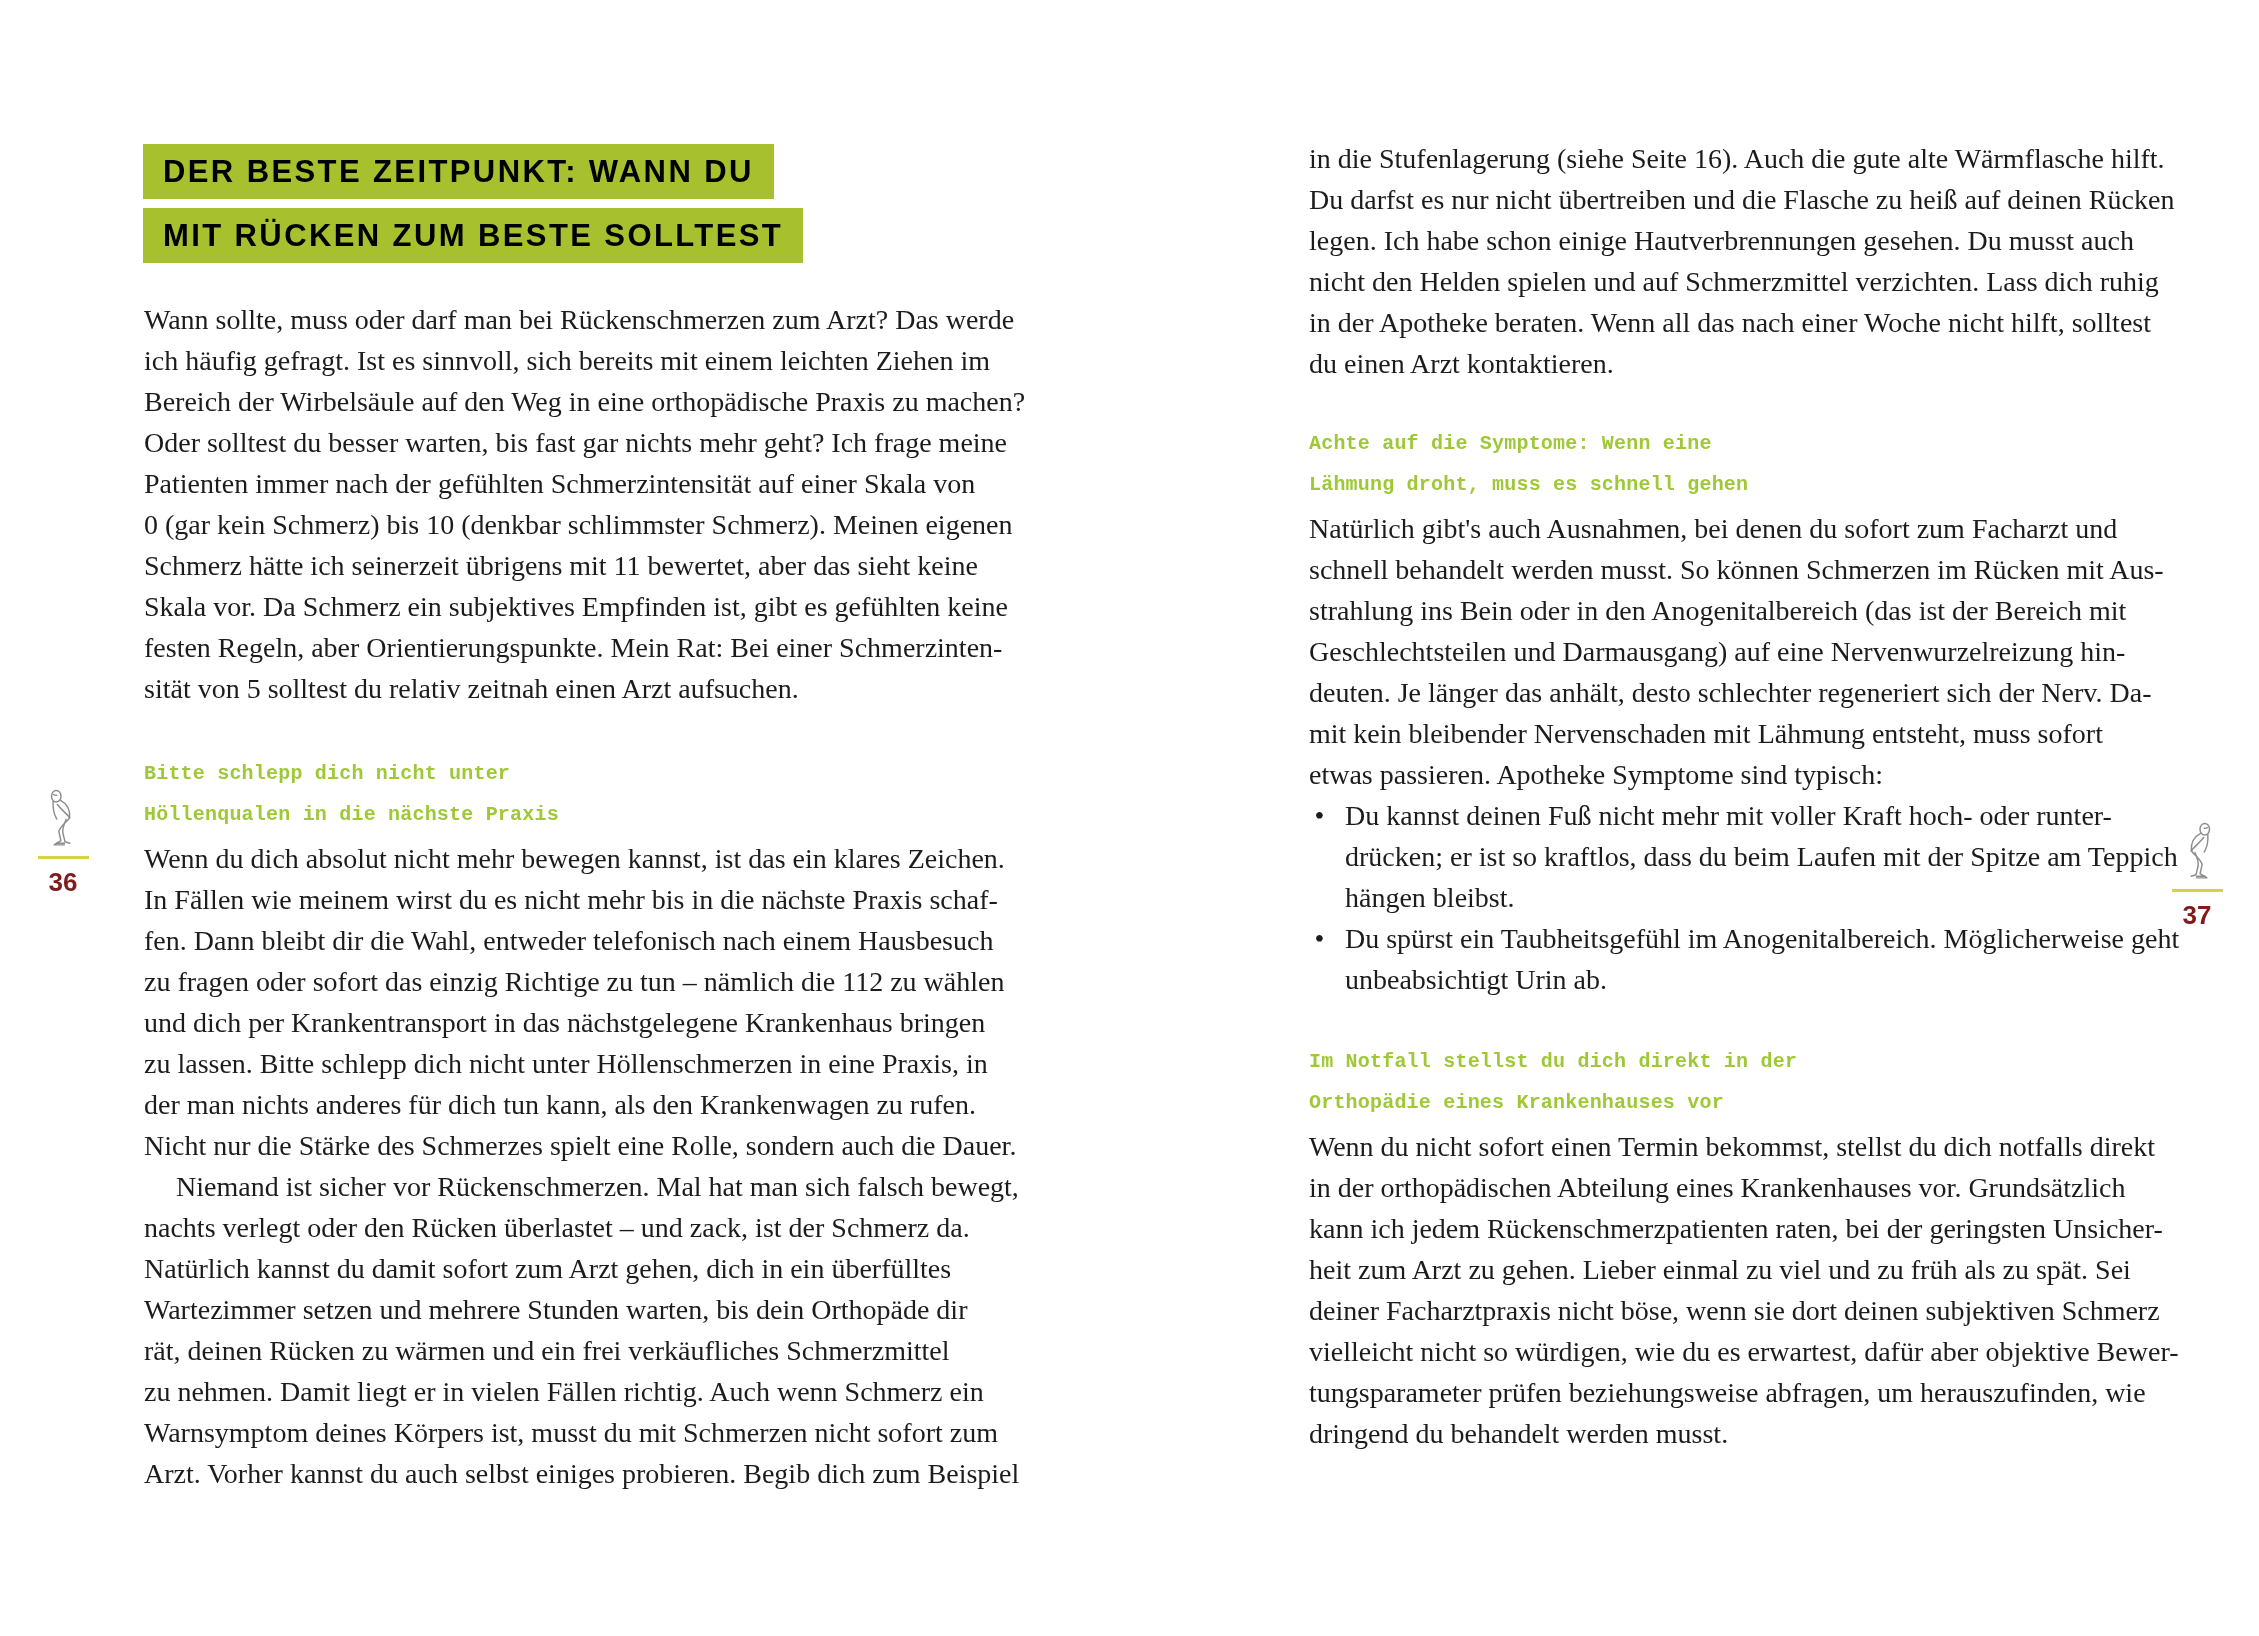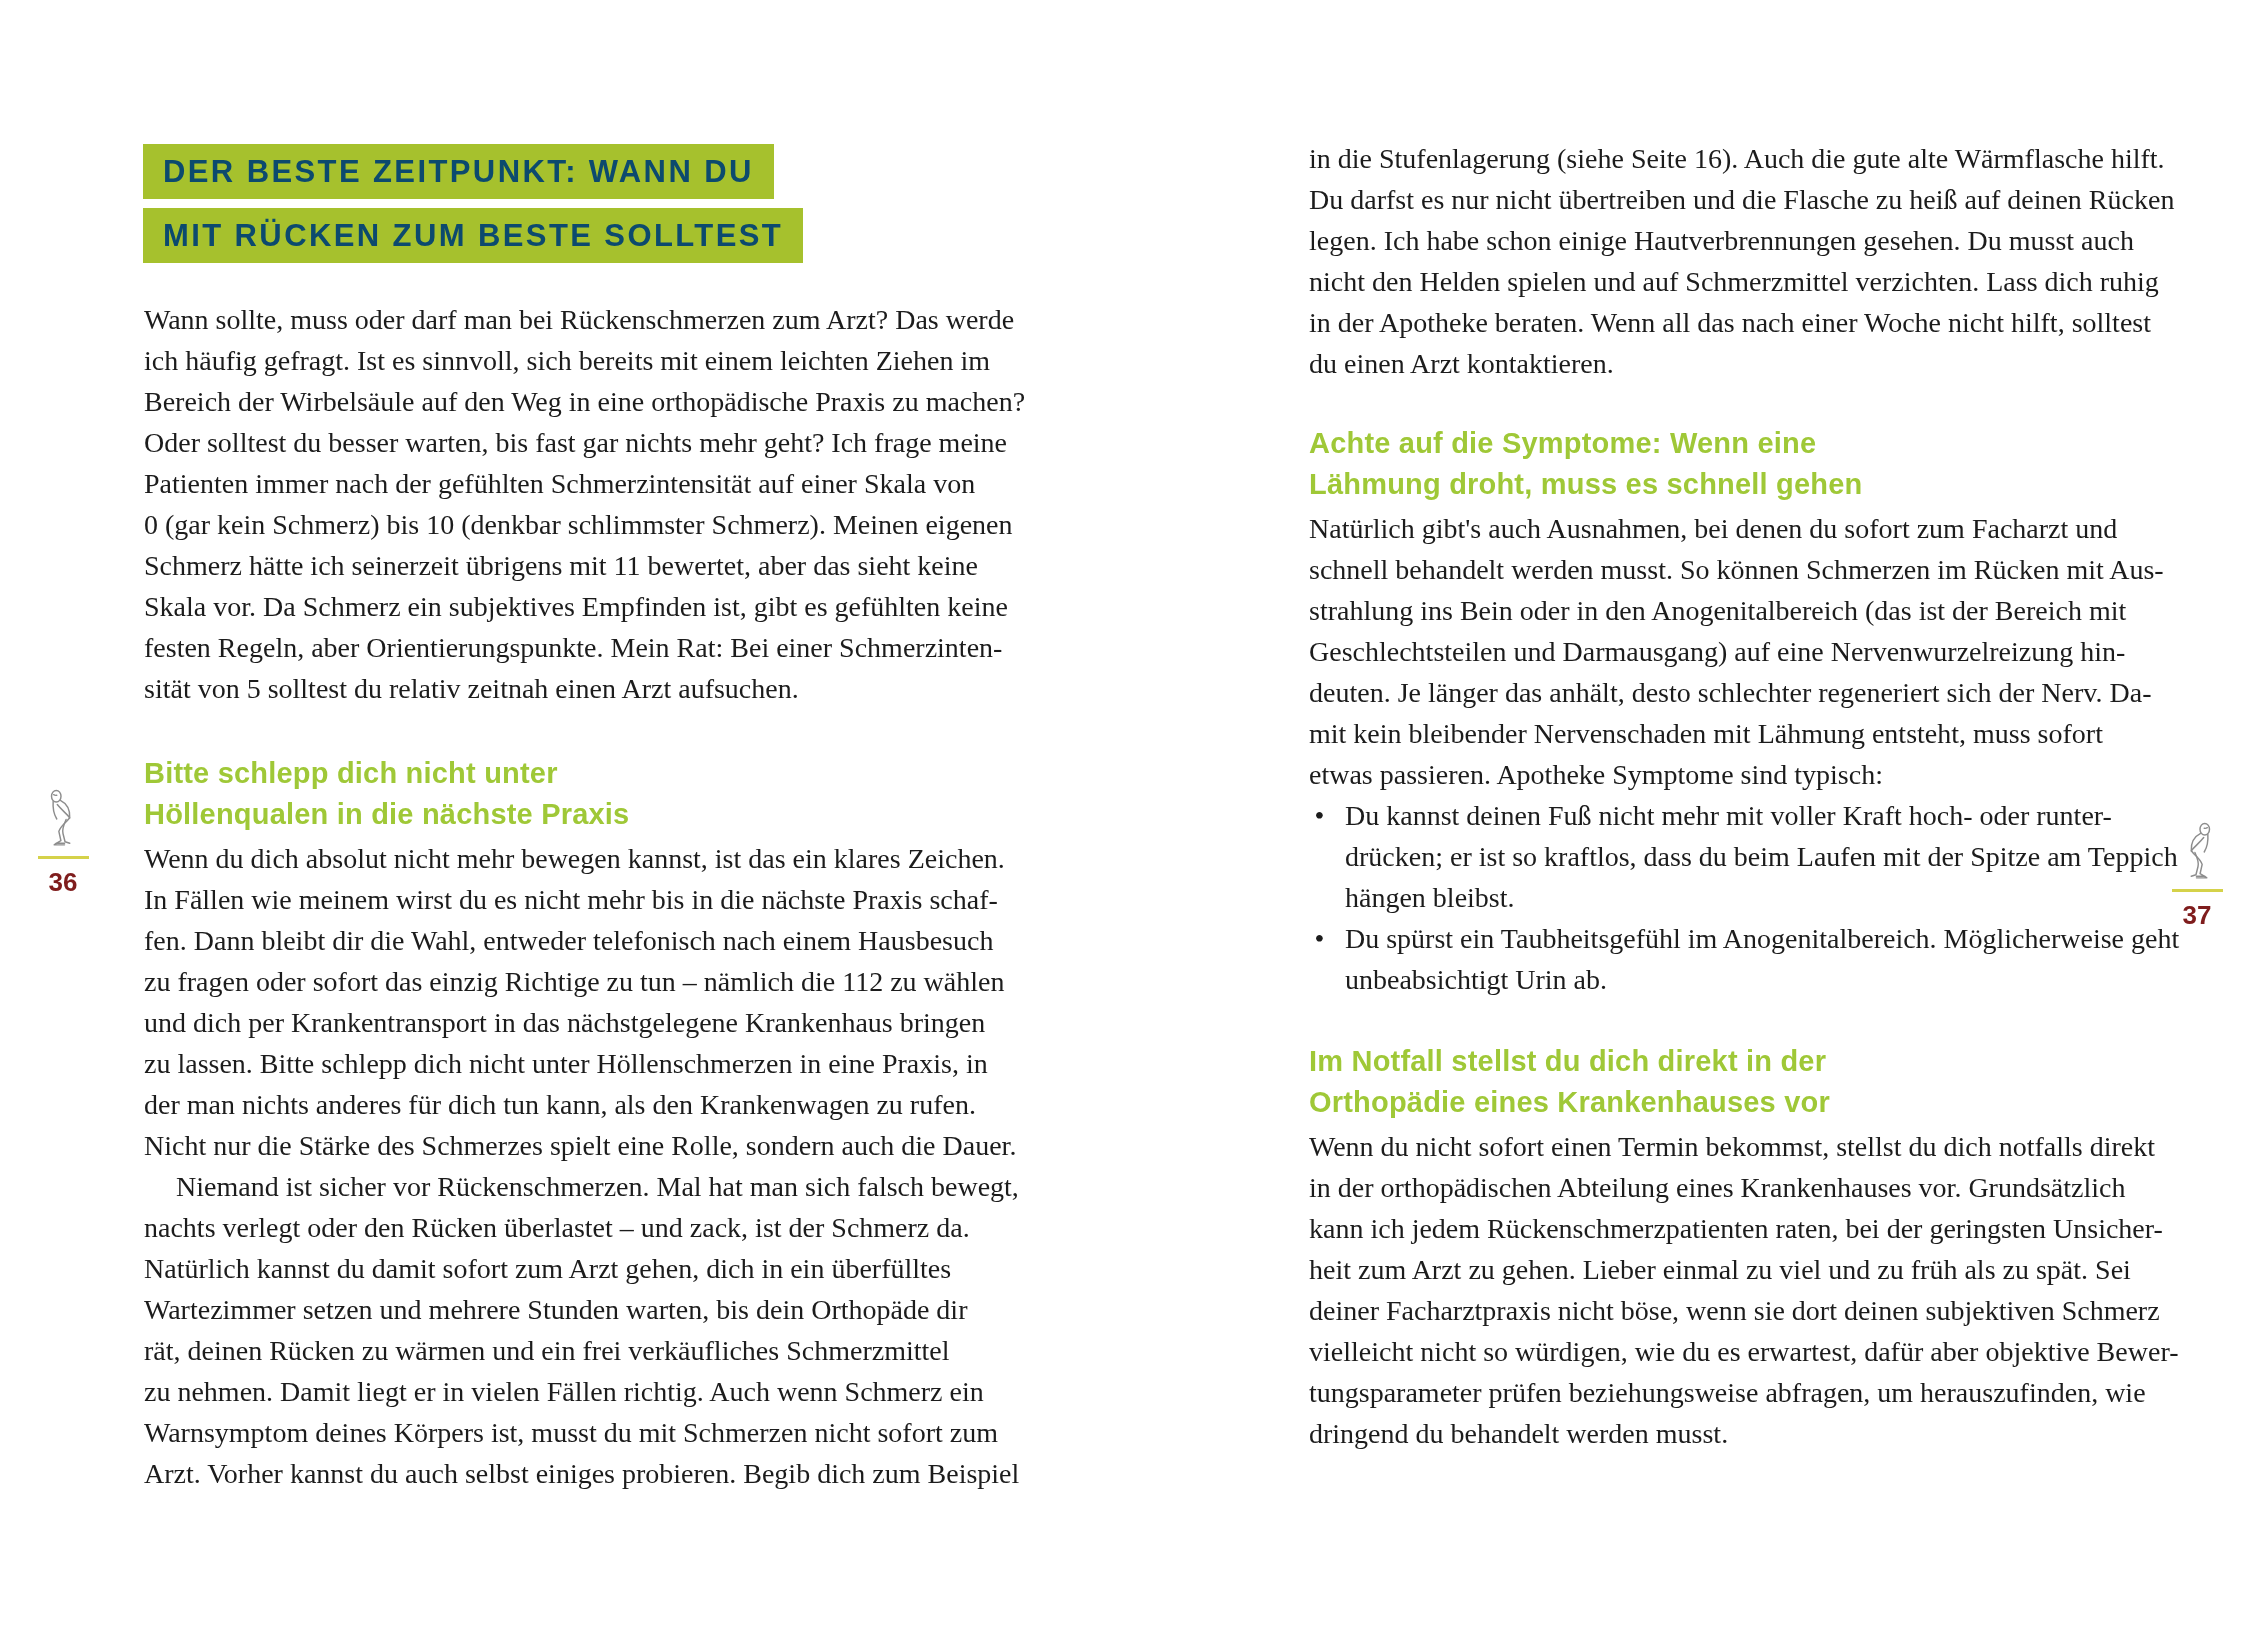--- a/index.html
+++ b/index.html
@@ -6,35 +6,35 @@
   body{
     width:2260px;height:1637px;background:#ffffff;
     font-family:"Liberation Serif", serif;color:#1c1c1c;
     overflow:hidden;position:relative;
   }
   .spread{position:absolute;inset:0;}
   .page-col{position:absolute;}
   
   .banner{
     display:inline-block;
-    background:#a6c12d;color:#0c4a6e;
+    background:#a6c12d;color:#000000;
     font-family:"Liberation Sans", sans-serif;
     font-weight:bold;font-size:31px;letter-spacing:2.4px;
     line-height:55px;height:55px;padding:0 20px;
     white-space:nowrap;margin-bottom:8.5px;
   }
   
   .tline{
     height:41px;line-height:41px;font-size:28px;white-space:nowrap;
   }
   .tline.indent{padding-left:32px;}
   
   .subhead .tline{
-    font-family:Liberation Sans, sans-serif;
-    font-weight:bold;color:#9fc837;font-size:29px;
+    font-family:Liberation Mono, monospace;
+    font-weight:bold;color:#9fc837;font-size:20px;
     height:41px;line-height:41px;letter-spacing:0.2px;
   }
   .bodyblock{margin-left:1px;}
   .bullet{position:relative;padding-left:36px;}
   .bullet .dot{
     position:absolute;left:5.6px;top:0;height:41px;line-height:41px;
     font-size:28px;
   }
   
   .margin-block{

